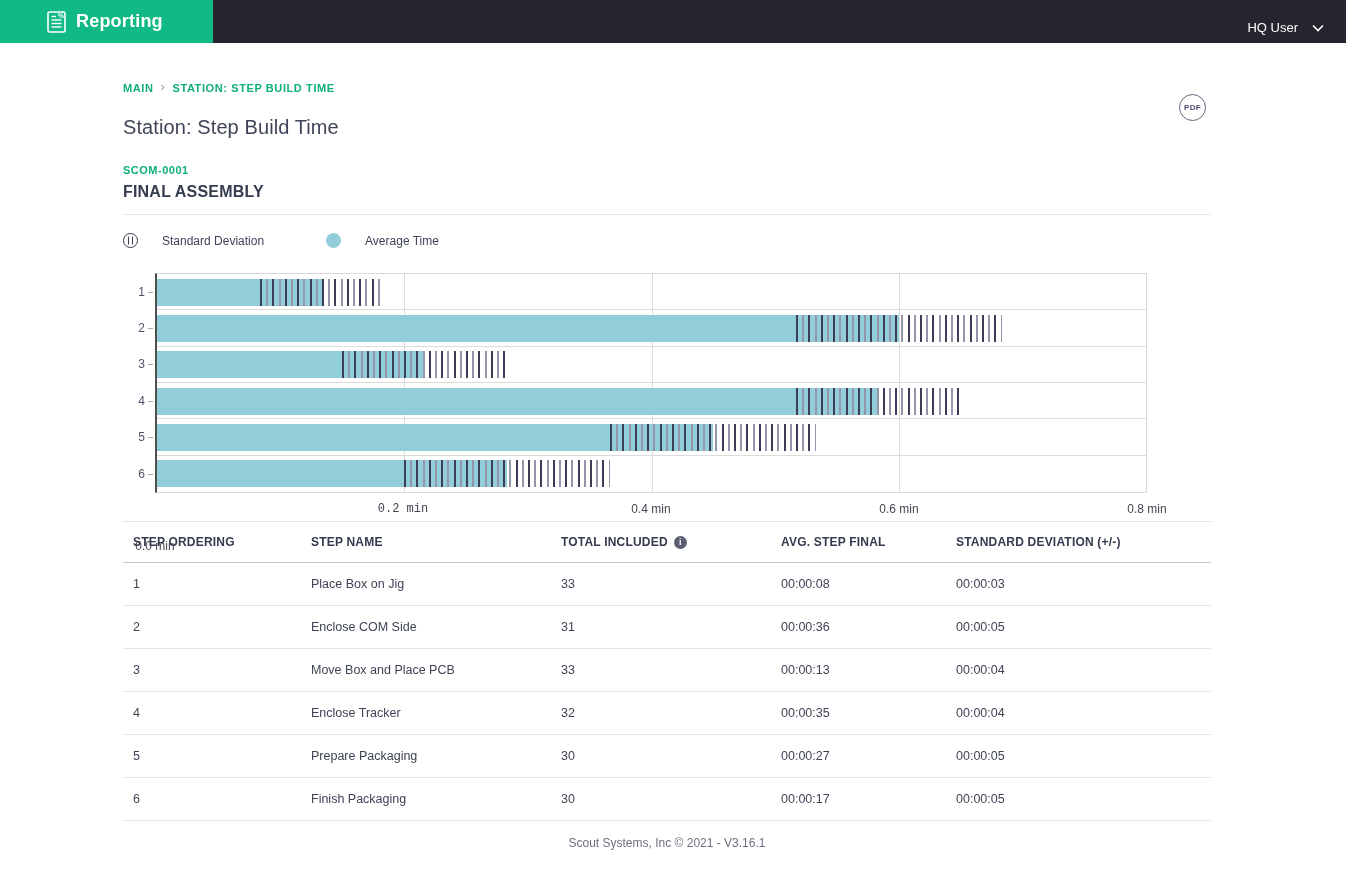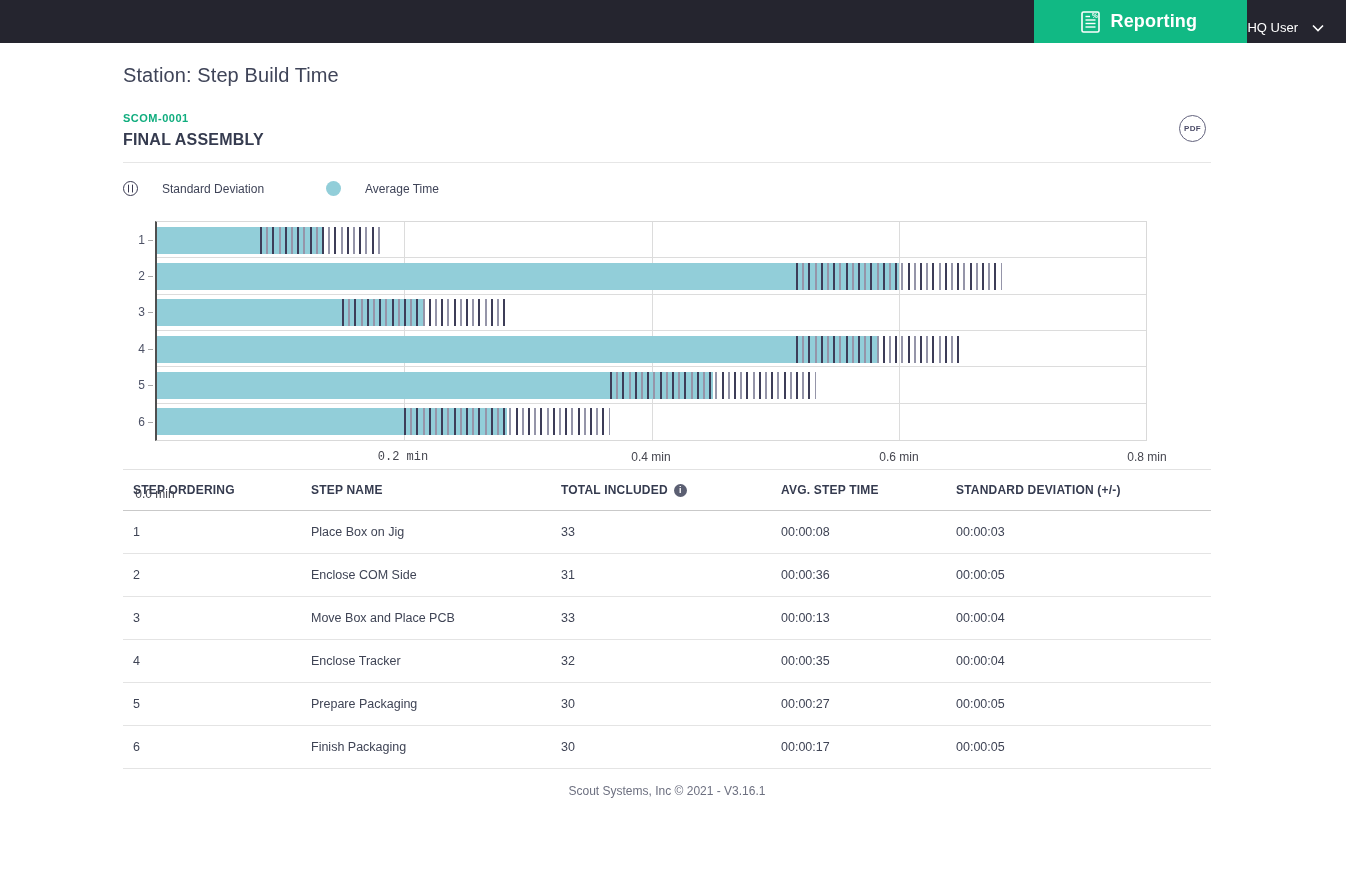--- a/index.html
+++ b/index.html
@@ -1,20 +1,20 @@
 <!DOCTYPE html>
 <html><head>
 <meta charset="utf-8">
 <style>
   * { margin:0; padding:0; box-sizing:border-box; }
   html,body { width:1346px; height:877px; background:#fff; overflow:hidden;
     font-family:"Liberation Sans", sans-serif; color:#3f4455; }
 
   
-  .topbar { height:43px; background:#25252f; display:flex; align-items:stretch; justify-content:flex-end; }
+  .topbar { height:43px; background:#25252f; display:flex; align-items:stretch; justify-content:space-between; }
   .brand { width:213px; background:#11b984; color:#fff; display:flex; align-items:center;
     padding-left:47px; gap:10px; font-size:18px; font-weight:700; letter-spacing:.2px; cursor:pointer; }
   .brand-icon svg { display:block; }
   .user-menu { display:flex; align-items:center; gap:14px; padding-right:22px; color:#fff;
     font-size:13px; cursor:pointer;margin-top:12px; }
   .user-menu svg { display:block; }
 
   
   .content { width:1088px; margin-left:123px; position:relative; }
 
@@ -100,20 +100,25 @@
     <span>
       <svg width="12" height="8" viewBox="0 0 12 8">
           <polyline points="1,1.5 6,6.5 11,1.5" fill="none" stroke="#fff" stroke-width="1.6"></polyline>
         </svg>
     </span>
   </div>
 </header>
 
 <main class="content">
 
+  <nav class="breadcrumb">
+    <a>MAIN</a>
+    <span class="crumb-sep">›</span>
+    <a>STATION: STEP BUILD TIME</a>
+  </nav>
 
   <button class="pdf-btn">PDF</button>
 
   <h1 class="page-title">Station: Step Build Time</h1>
 
   <div class="station-code">SCOM-0001</div>
   <h2 class="station-name">FINAL ASSEMBLY</h2>
   <hr class="rule">
 
   <div class="chart-head">
@@ -188,21 +193,21 @@
           <span>STEP ORDERING</span>
         </div>
         <div class="th-flex">
           <span>STEP NAME</span>
         </div>
         <div class="th-flex">
           <span>TOTAL INCLUDED</span>
           <i class="info-icon">i</i>
         </div>
         <div class="th-flex">
-          <span>AVG. STEP TIME</span>
+          <span>AVG. STEP FINAL</span>
         </div>
         <div class="th-flex">
           <span>STANDARD DEVIATION (+/-)</span>
         </div>
       </div>
     <div id="tblbody">
         <div class="tbl-row">
           <div>1</div>
           <div>Place Box on Jig</div>
           <div>33</div>

